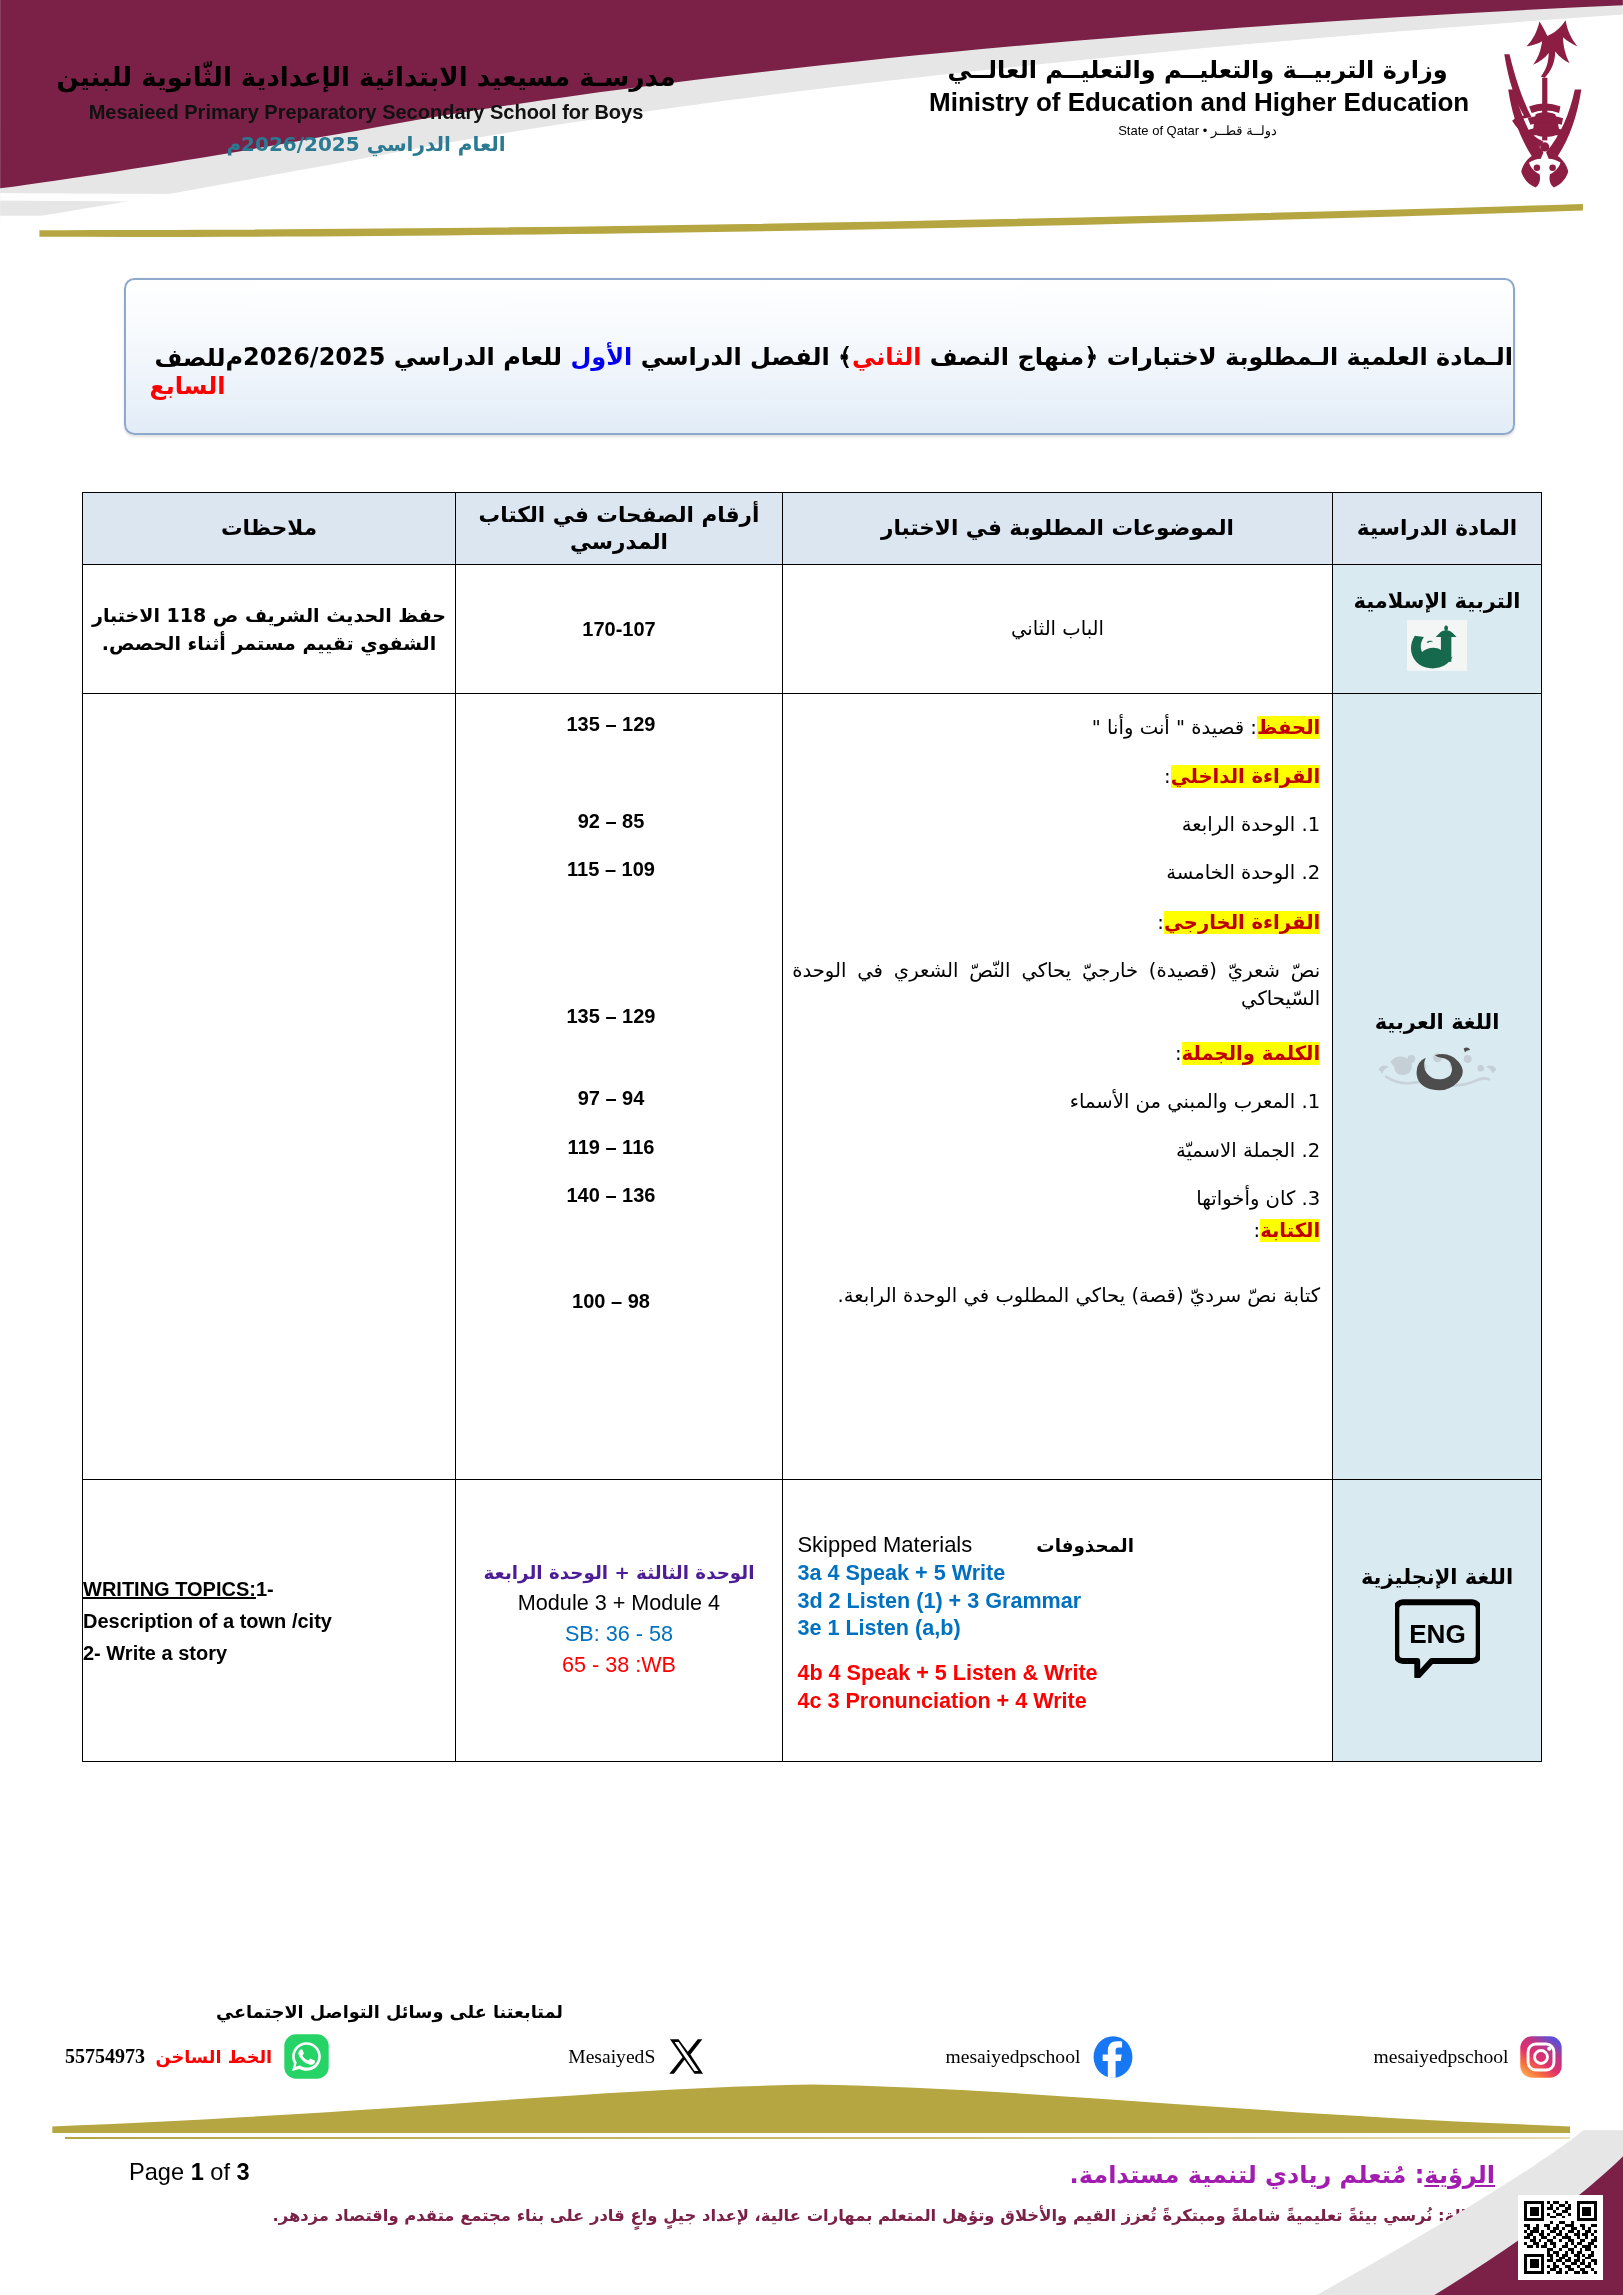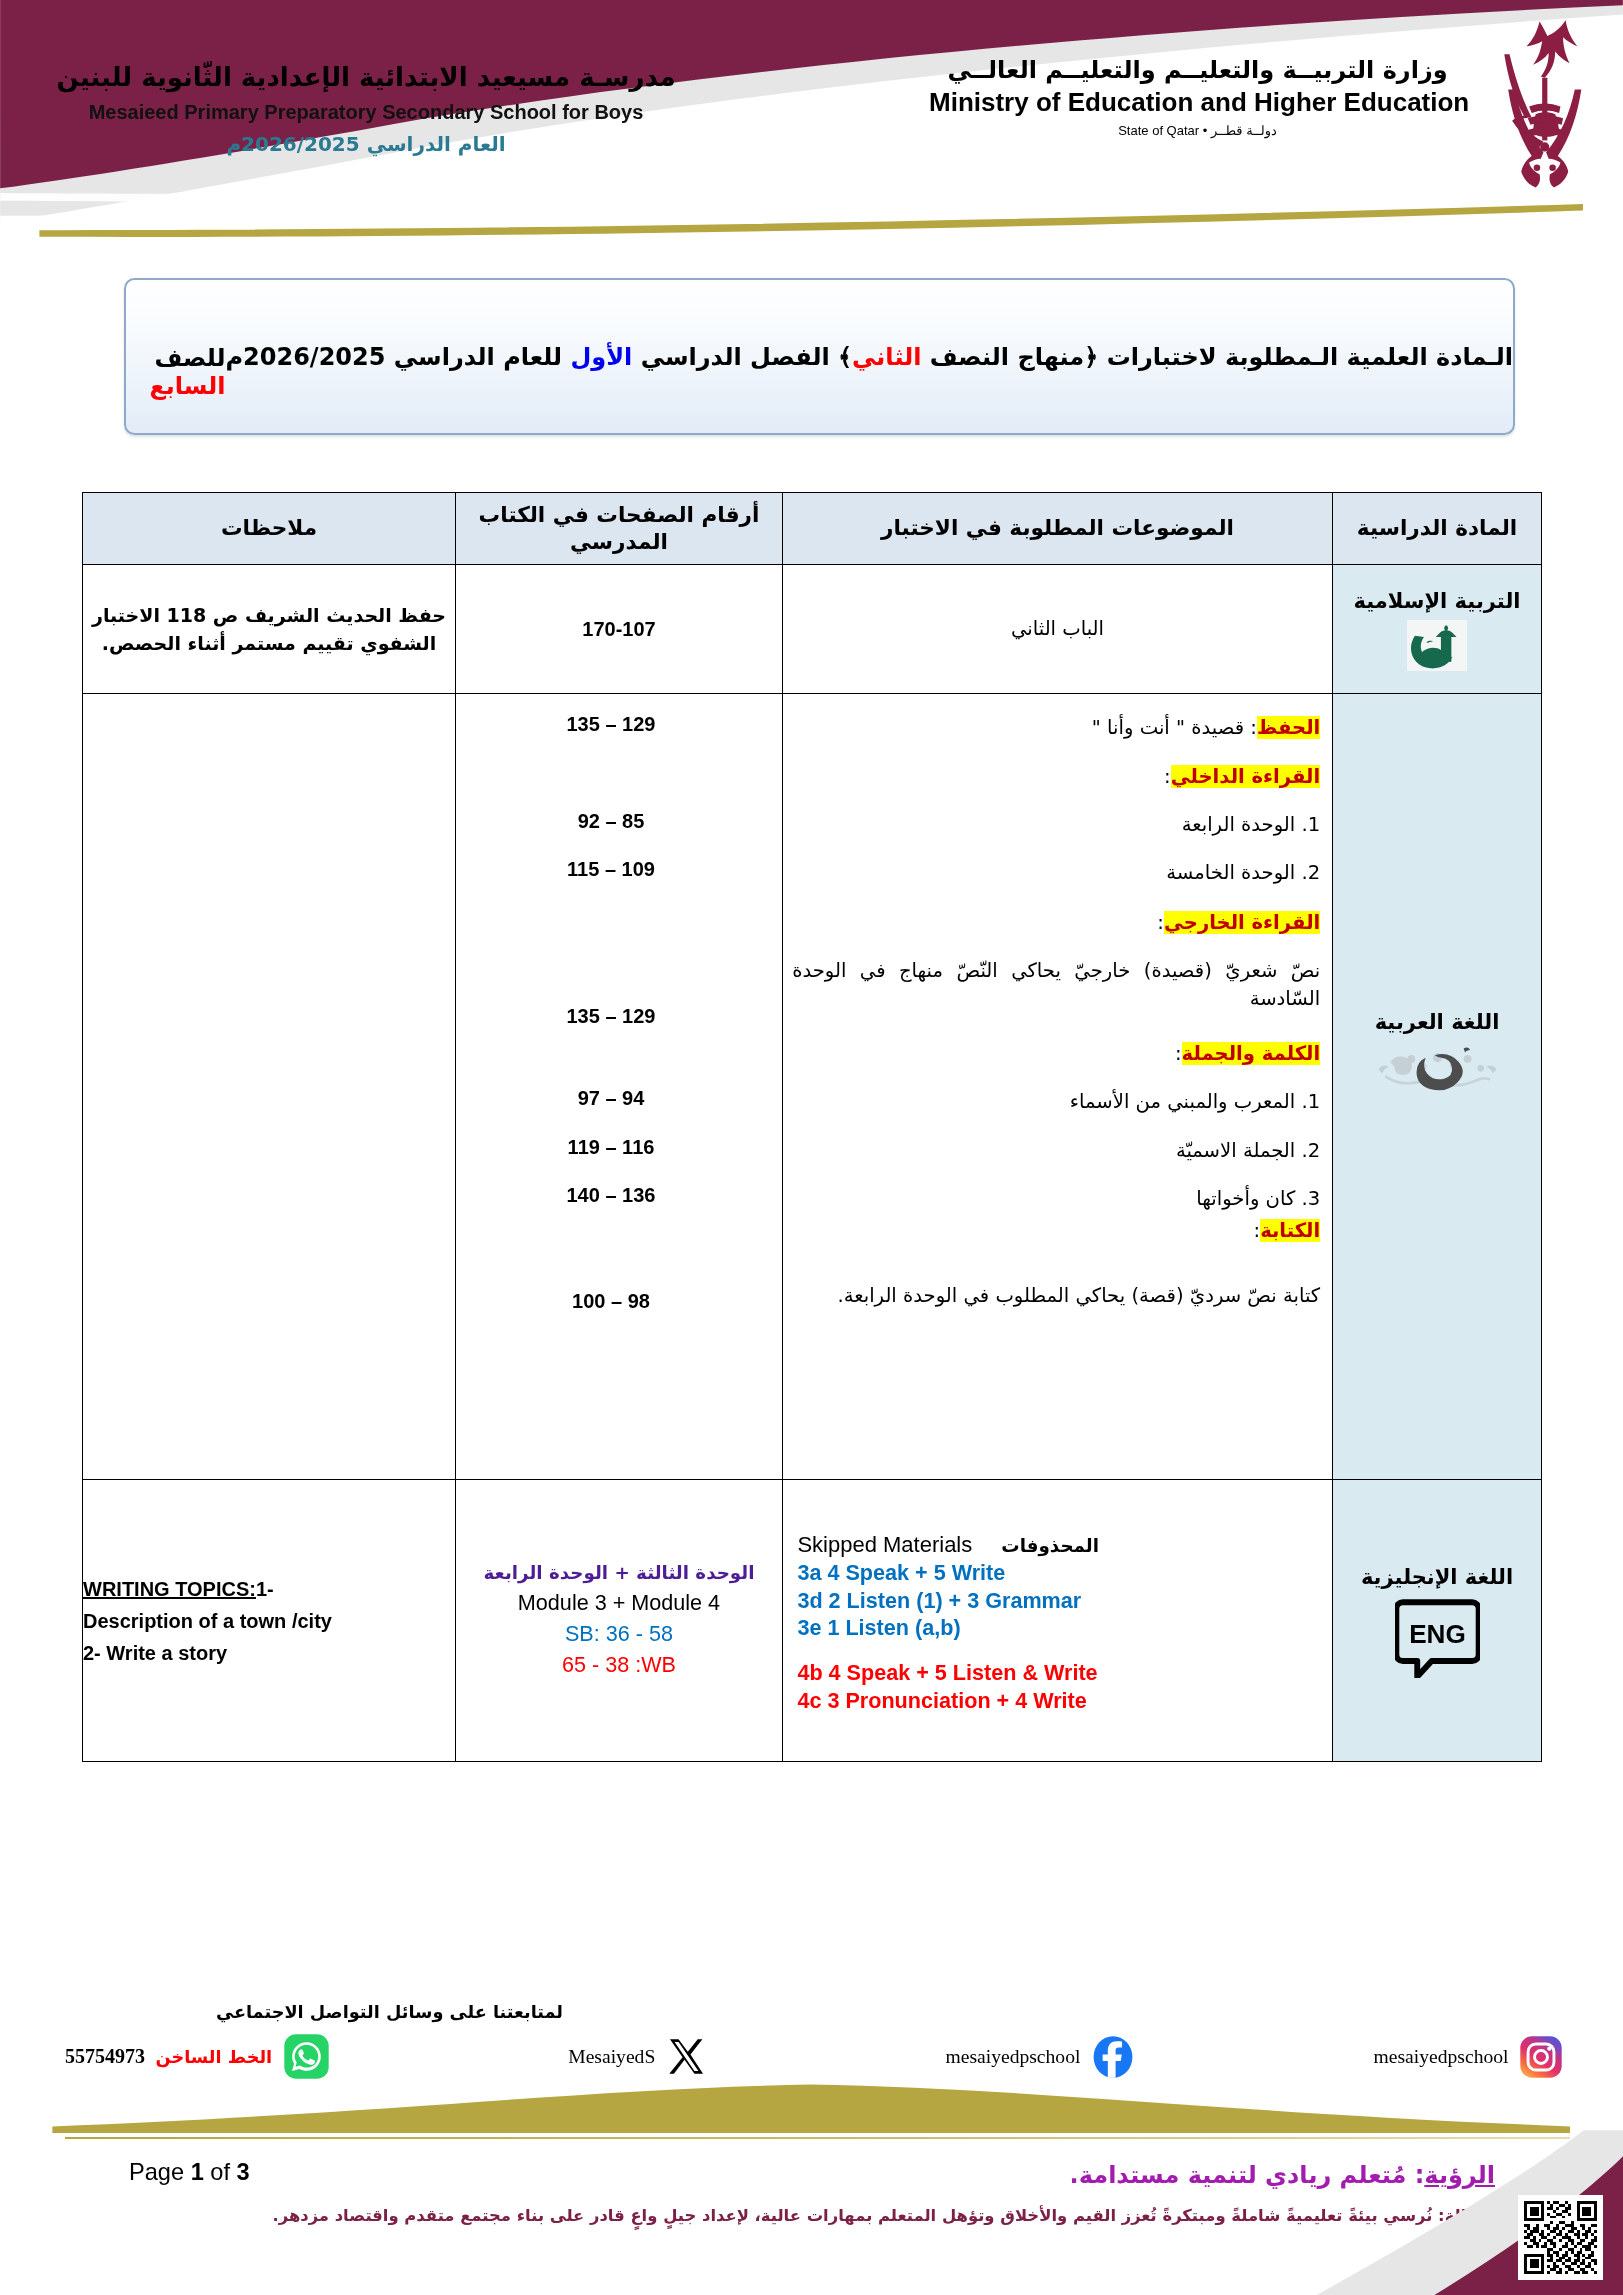--- a/index.html
+++ b/index.html
@@ -212,21 +212,21 @@
     font-family: "Liberation Sans", sans-serif;
     font-size: 21.6px;
     font-weight: bold;
     line-height: 1.28;
     padding: 10.5px 10.5px 6.5px 14.4px;
   }
   .eng-skipped-row {
     display: flex;
     justify-content: flex-start;
     align-items: baseline;
-    gap: 29px;
+    gap: 64px;
   }
   .eng-skipped-en { color: #000; font-weight: normal; font-size: 22px; }
   .eng-skipped-ar {
     font-family: "DejaVu Sans", sans-serif;
     direction: rtl;
     font-size: 18.3px; font-weight: bold; color: #000;
   }
   .eng-blue { color: #0070c0; }
   .eng-red  { color: #ff0000; }
   .eng-gap  { height: 17px; }
@@ -453,21 +453,21 @@
 
       <td class="topics-cell">
         <div class="ar-block" style="height:766px;">
           <div class="ar-line" style="top:9.2px;"><span class="hl">الحفظ</span><span>: قصيدة " أنت وأنا "</span></div>
 
           <div class="ar-line" style="top:58px;"><span class="hl">القراءة الداخلي</span><span>:</span></div>
           <div class="ar-line" style="top:106px;">1. الوحدة الرابعة</div>
           <div class="ar-line" style="top:154px;">2. الوحدة الخامسة</div>
 
           <div class="ar-line" style="top:204px;"><span class="hl">القراءة الخارجي</span><span>:</span></div>
-          <div class="ar-wrap" style="top:253px;">نصّ شعريّ (قصيدة) خارجيّ يحاكي النّصّ منهاج في الوحدة السّادسة</div>
+          <div class="ar-wrap" style="top:253px;">نصّ شعريّ (قصيدة) خارجيّ يحاكي النّصّ الشعري في الوحدة السّيحاكي</div>
 
           <div class="ar-line" style="top:335px;"><span class="hl">الكلمة والجملة</span><span>:</span></div>
           <div class="ar-line" style="top:383px;">1. المعرب والمبني من الأسماء</div>
           <div class="ar-line" style="top:432px;">2. الجملة الاسميّة</div>
           <div class="ar-line" style="top:480px;text-align:right;">3. كان وأخواتها</div>
 
           <div class="ar-line" style="top:512px;"><span class="hl">الكتابة</span><span>:</span></div>
           <div class="ar-wrap" style="top:578px;">كتابة نصّ سرديّ (قصة) يحاكي المطلوب في الوحدة الرابعة.</div>
         </div>
       </td>

